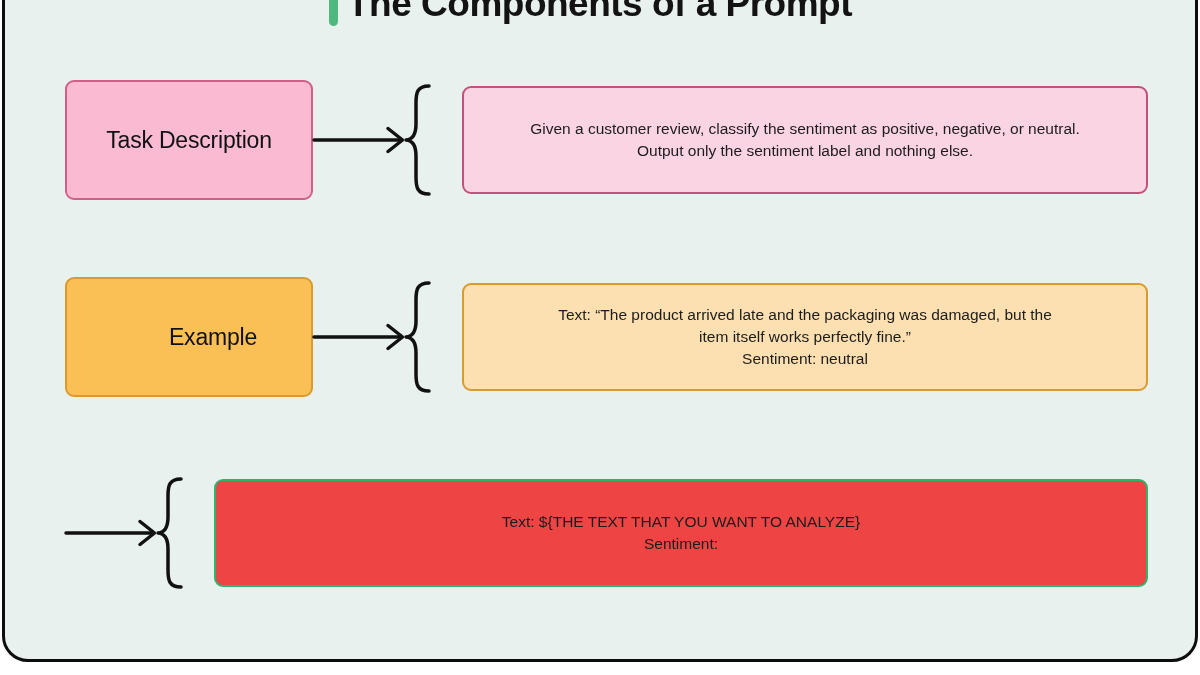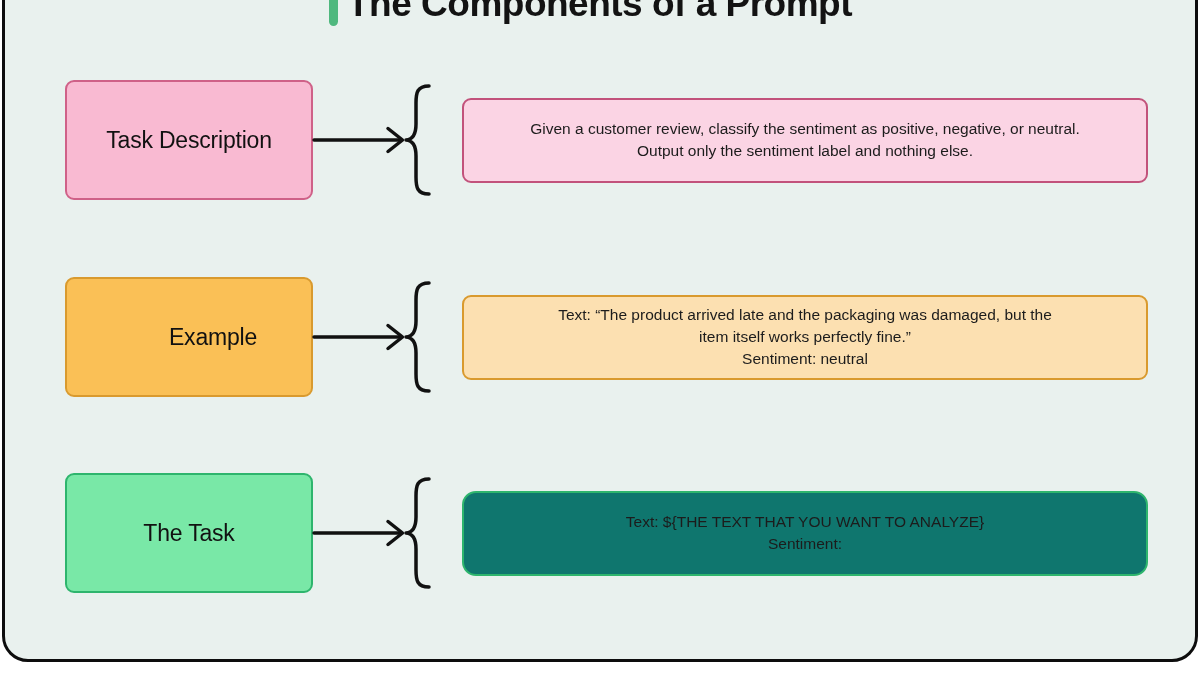--- a/index.html
+++ b/index.html
@@ -46,21 +46,21 @@
   }
   .label-box span {
     font-size:23px; font-weight:500; color:#111111; letter-spacing:-0.2px;
   }
 
   .connector {
     flex:none; width:149px; height:120px; overflow:visible;
   }
 
   .content-box {
-    flex:1; height:85px;
+    flex:1; height:108px;
     border:2.5px solid; border-radius:9px;
     display:flex; align-items:center; justify-content:center;
     padding:8px 30px;
   }
   .content-box p {
     font-size:15.5px; line-height:1.42; color:#1c1c1c;
     text-align:center; white-space:pre-line;
   }
 </style>
 </head>
@@ -99,26 +99,23 @@
       <path d="M116 6 C104 6 103 13 103 23 L103 44 C103 54 100 59.5 93 60 C100 60.5 103 66 103 76 L103 97 C103 107 104 114 116 114" stroke="#111111" stroke-width="3.5" stroke-linecap="round" stroke-linejoin="round"></path>
     </svg>
     <div class="content-box" style="background: rgb(252, 224, 177); border-color: rgb(217, 154, 46);">
       <p>Text: “The product arrived late and the packaging was damaged, but the
 item itself works perfectly fine.”
 Sentiment: neutral</p>
     </div>
   </div>
 
   <div class="row row3">
-    <div class="label-box" style="background: rgb(121, 232, 167); border-color: rgb(46, 181, 109);">
-      <span>The Task</span>
-    </div>
     <svg class="connector" viewBox="0 0 149 120" fill="none">
       <path d="M1 60 H86" stroke="#111111" stroke-width="3.5" stroke-linecap="round"></path>
       <path d="M75 48.5 L89.5 60 L75 71.5" stroke="#111111" stroke-width="3.5" stroke-linecap="round" stroke-linejoin="round"></path>
       <path d="M116 6 C104 6 103 13 103 23 L103 44 C103 54 100 59.5 93 60 C100 60.5 103 66 103 76 L103 97 C103 107 104 114 116 114" stroke="#111111" stroke-width="3.5" stroke-linecap="round" stroke-linejoin="round"></path>
     </svg>
-    <div class="content-box" style="background: #0f766e; border-color: rgb(46, 181, 109); border-radius: 14px;">
+    <div class="content-box" style="background: #ef4444; border-color: rgb(46, 181, 109);">
       <p>Text: ${THE TEXT THAT YOU WANT TO ANALYZE}
 Sentiment:</p>
     </div>
   </div>
 </div>
 
 </body></html>

